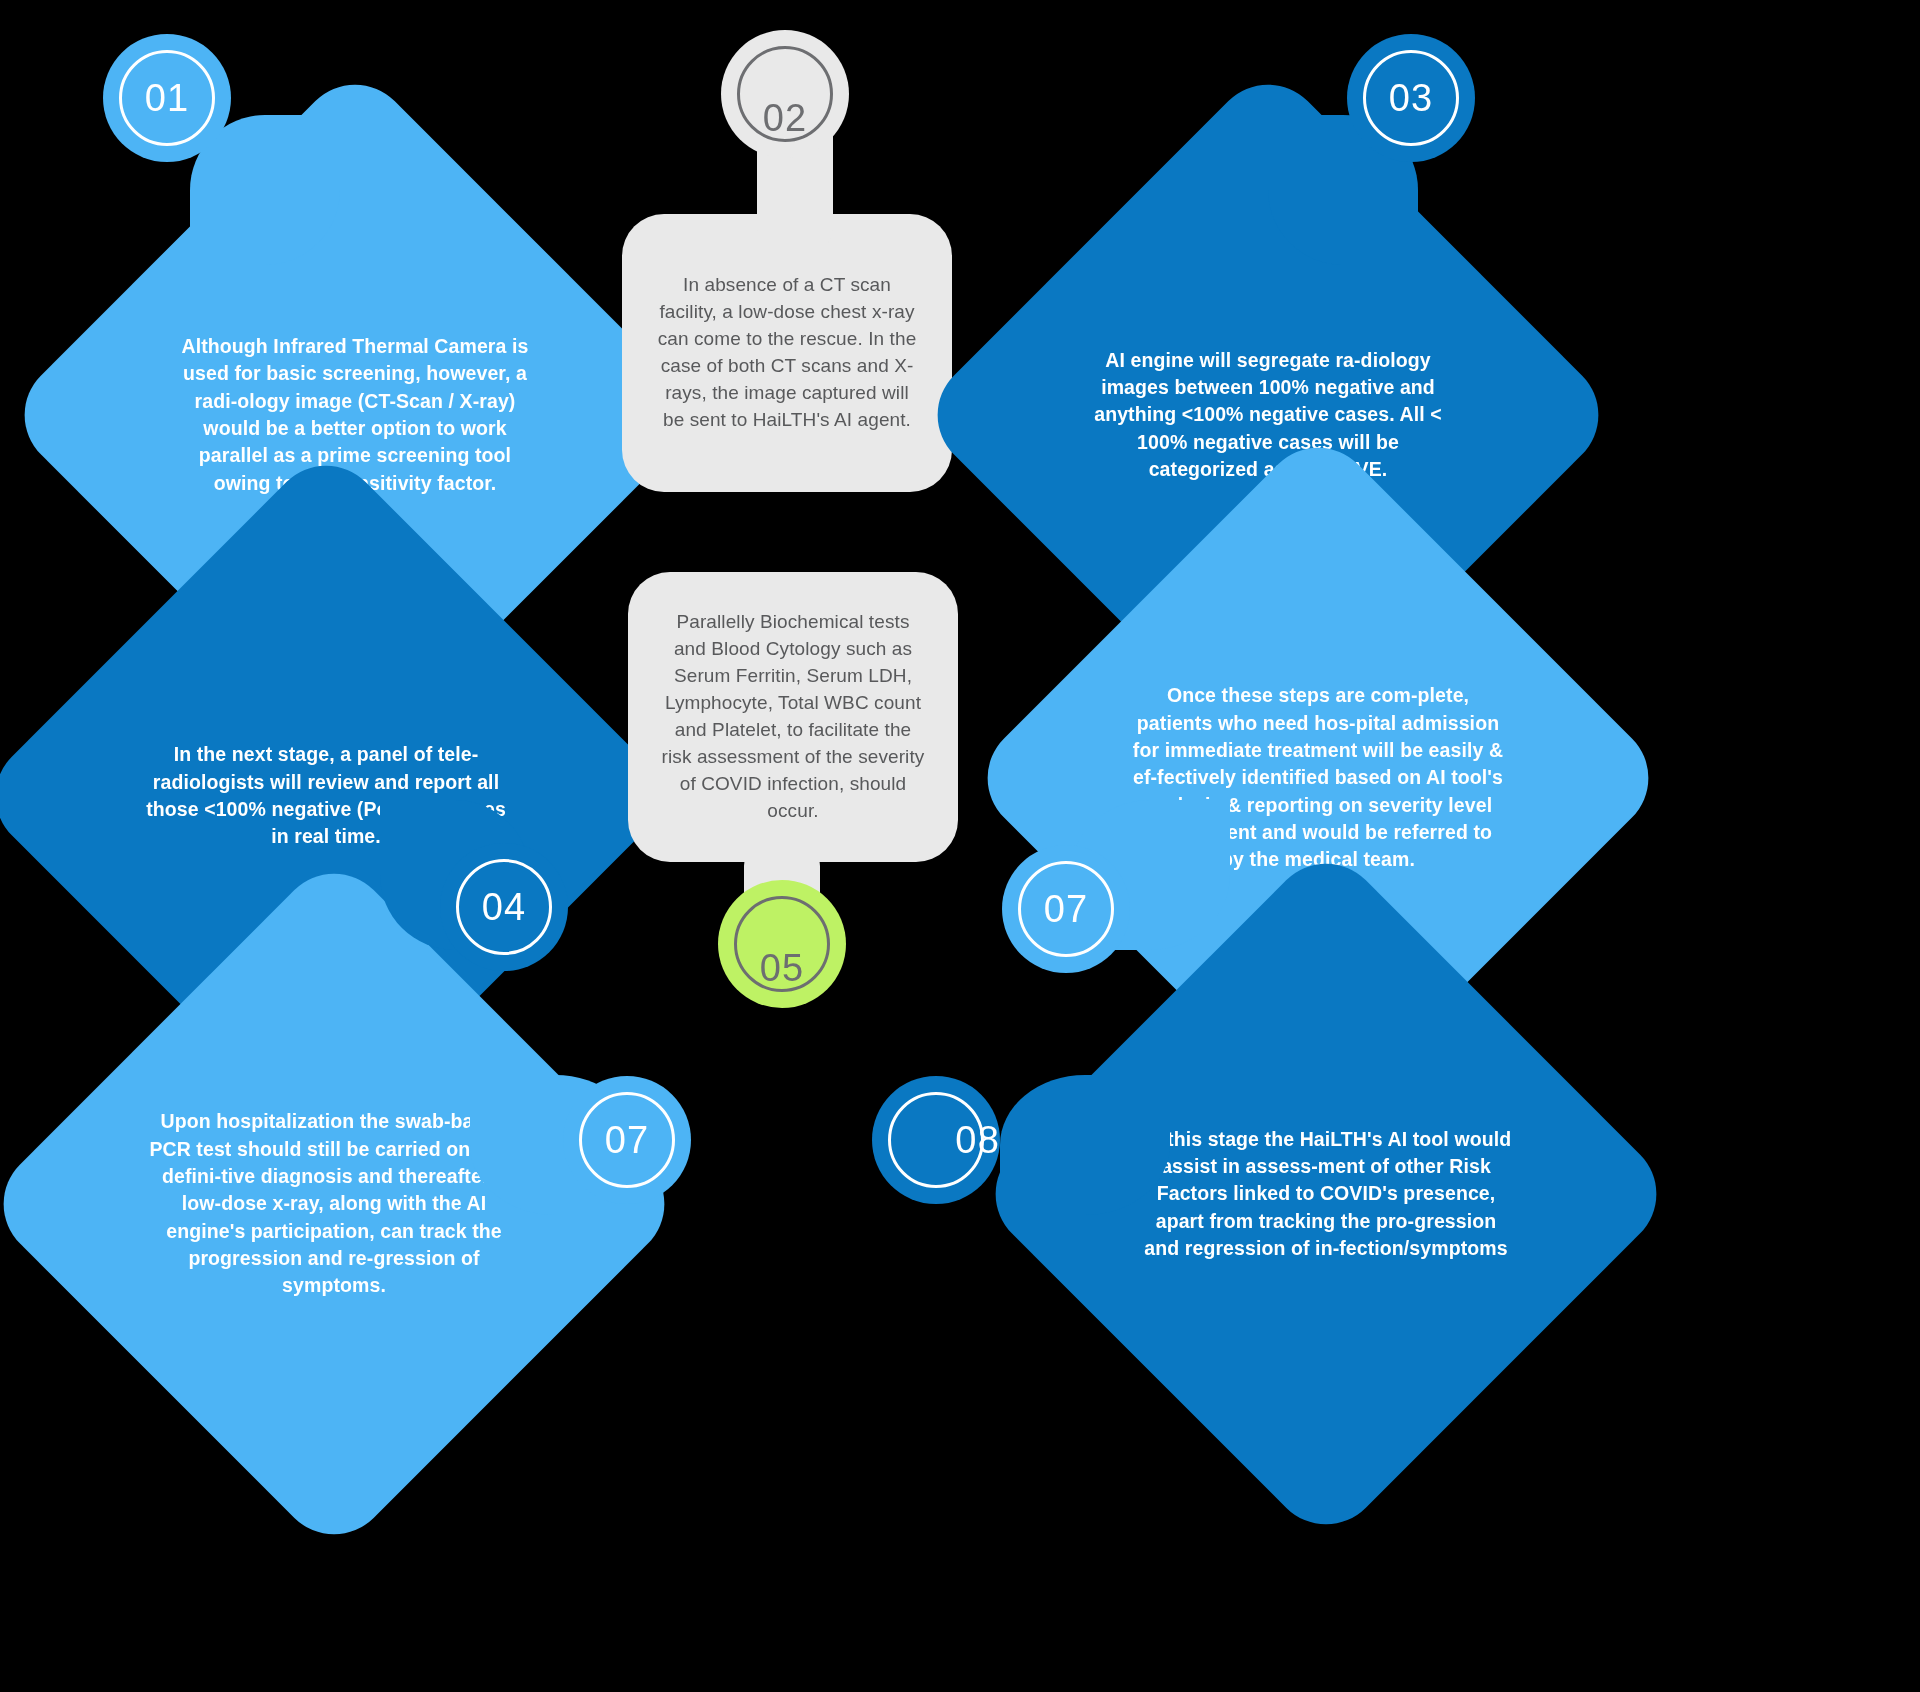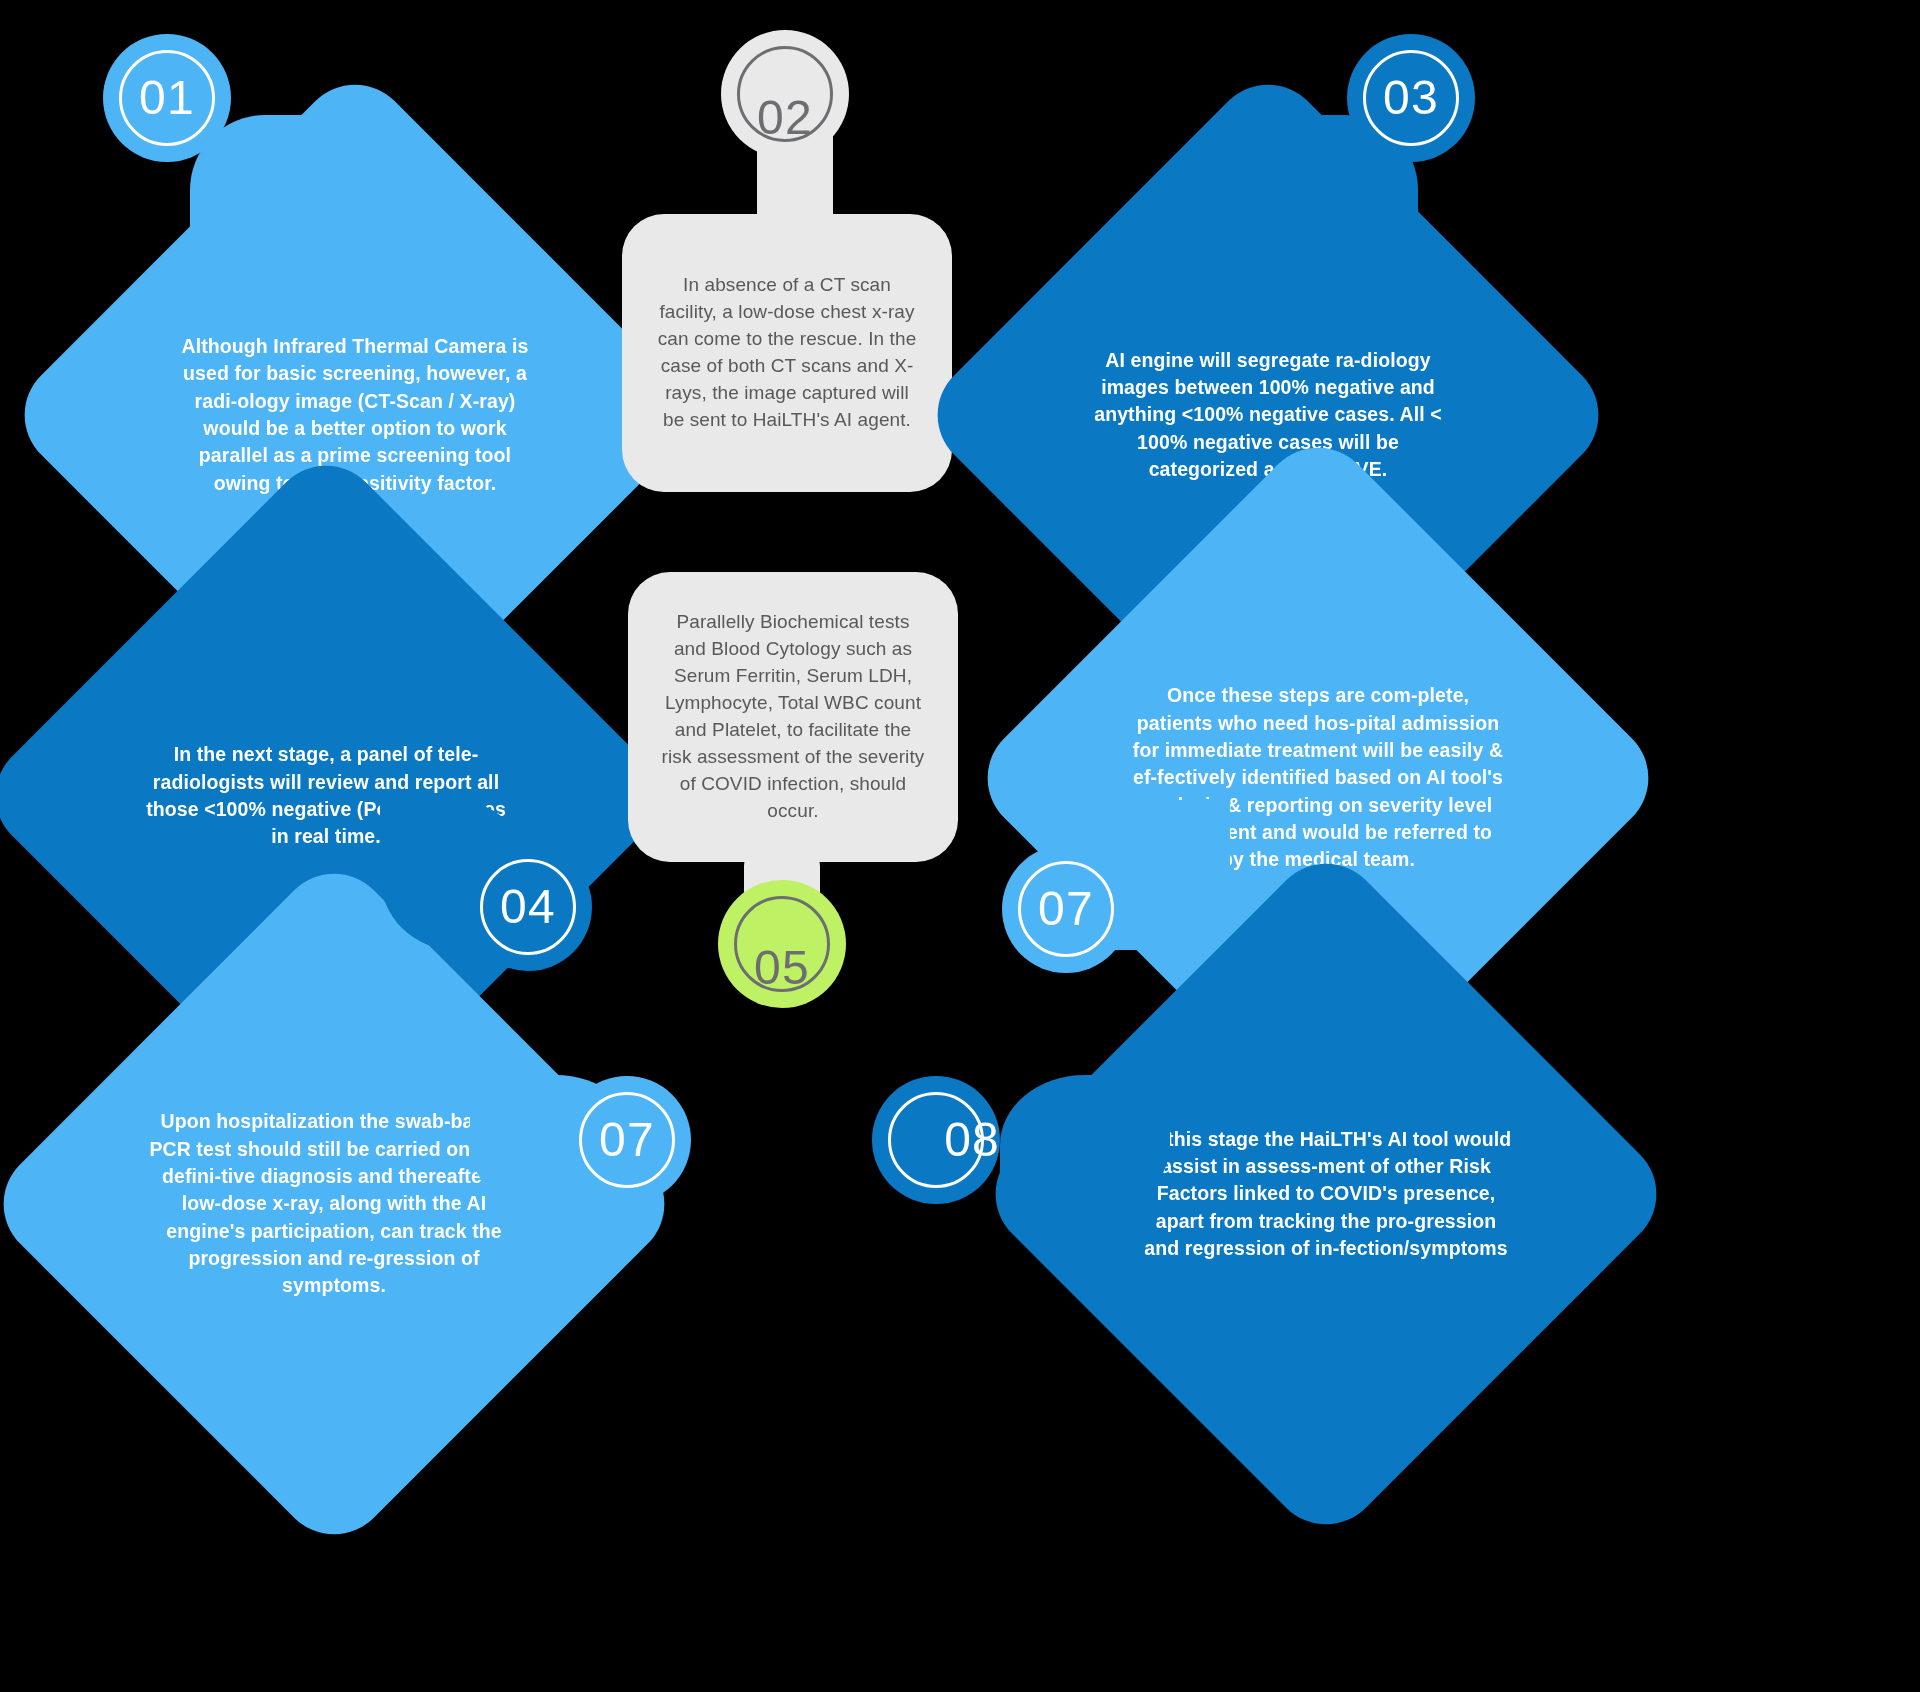--- a/index.html
+++ b/index.html
@@ -101,21 +101,21 @@
     transform: translate(-50%, -50%);
     width: 96px; height: 96px;
     border-radius: 50%;
     border: 3.5px solid #ffffff;
     pointer-events: none;
   }
   .badge-ring.grey-ring { border-color: #6d6e71; }
   .badge-num {
     position: relative;
     z-index: 2;
-    font-size: 48px;
+    font-size: 38px;
     color: #ffffff;
     letter-spacing: 1.2px;
     line-height: 1;
   }
   .badge-num.grey-num { color: #6d6e71; margin-top: 48px; }
 
   
   .neck {
     position: absolute;
     z-index: 1;
@@ -162,21 +162,21 @@
       <div class="badge-num">03</div>
     </div>
   </div>
 
   <div class="node" style="left:0px; top:0px;">
     <div class="neck" style="left:380px; top:800px; width:150px; height:150px; background:#0a78c2; border-radius:0 50% 0 50%;"></div>
     <div class="diamond-wrap" style="left:76px; top:546px;">
       <div class="diamond-shape" style="background:#0a78c2;"></div>
       <div class="diamond-text" style="color:#ffffff;">In the next stage, a panel of tele-radiologists will review and report all those &lt;100% negative (Positive) cases in real time.</div>
     </div>
-    <div class="badge" style="left:464px; top:843px; background:#0a78c2;">
+    <div class="badge" style="left:440px; top:843px; background:#0a78c2;">
       <div class="badge-ring"></div>
       <div class="badge-num">04</div>
     </div>
   </div>
 
   <div class="node" style="left:0px; top:0px;">
     <div class="neck" style="left:744px; top:836px; width:76px; height:120px; background:#e9e9e9; border-radius:30px 30px 0 0;"></div>
     <div class="rect-wrap" style="left:628px; top:572px; height:290px;">
       <div class="rect-shape" style="height:290px; background:#e9e9e9;"></div>
       <div class="rect-text" style="color:#58595b;">Parallelly Biochemical tests and Blood Cytology such as Serum Ferritin, Serum LDH, Lymphocyte, Total WBC count and Platelet, to facilitate the risk assessment of the severity of COVID infection, should occur.</div>

